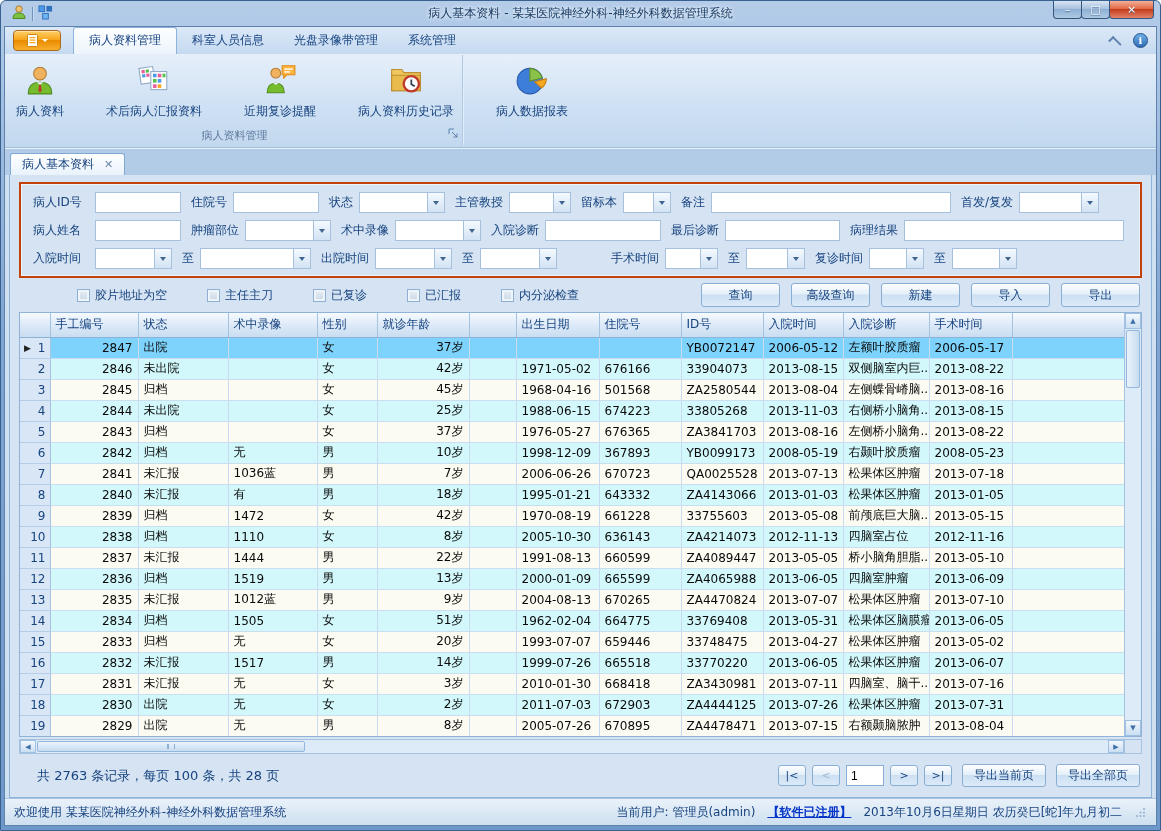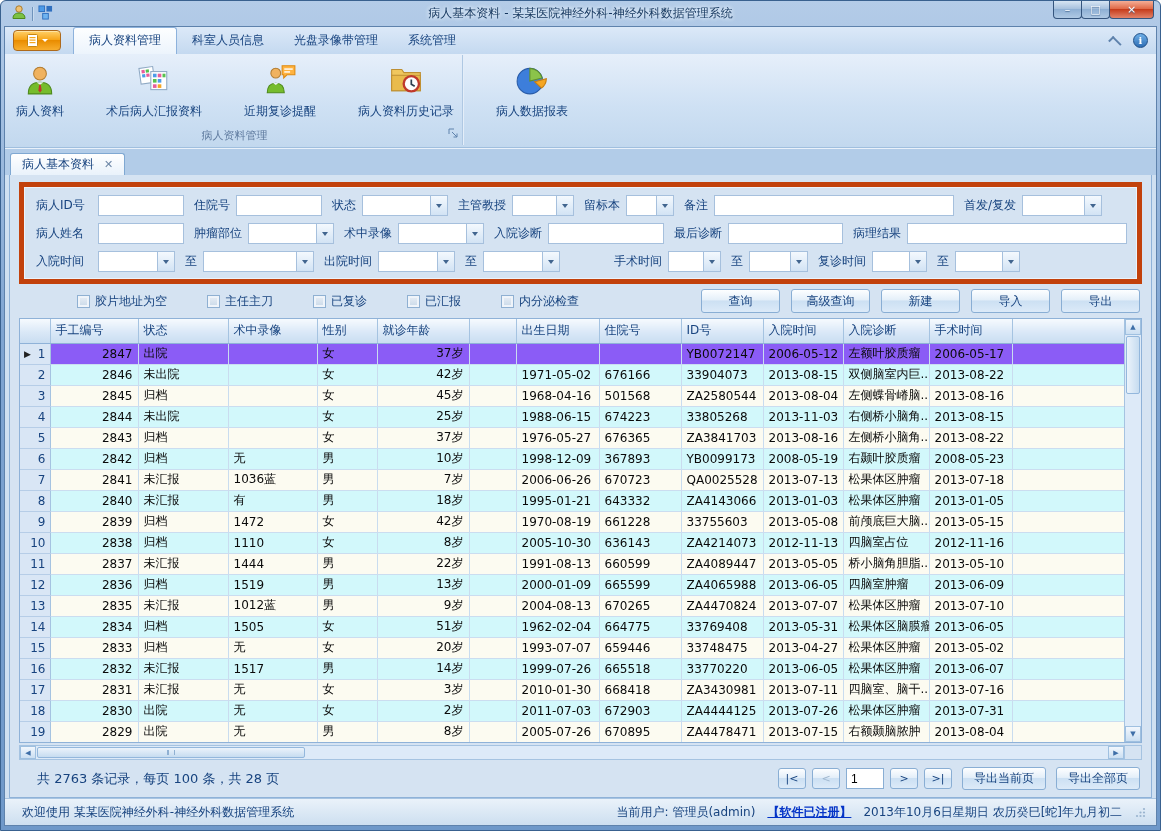--- a/index.html
+++ b/index.html
@@ -50,21 +50,21 @@
 
   
   .doc-tabbar { height:27px; background:#B2CCE8; border-top:1px solid #E9F1FA; padding:4px 5px 0; display:flex; }
   .doc-tab { background:linear-gradient(#FFFFFF,#E9F2FB); border:1px solid #7FA8D2; border-bottom:none;
              border-radius:3px 3px 0 0; padding:3px 11px; color:#17437F; display:flex; align-items:center; gap:10px; }
   .tab-close { color:#6C86A6; font-weight:bold; font-size:11px; line-height:11px; }
 
   
   .content { flex:1; background:#D5E3F2; border:1px solid #8FB2D8; border-top:none; margin:0 4px;
              padding:7px 9px 0; display:flex; flex-direction:column; overflow:hidden; }
-  .filter-box { border:5px solid #c2410c; box-shadow:inset 0 0 0 1px #ECF3FB; padding:8px 4px 7px; }
+  .filter-box { border:2px solid #c2410c; box-shadow:inset 0 0 0 1px #ECF3FB; padding:8px 4px 7px; }
   .frow { display:flex; align-items:center; margin-bottom:7px; }
   .frow:last-child { margin-bottom:0; }
   .flabel { color:#17437F; margin:0 6px 0 10px; white-space:nowrap; }
   .flabel.first { width:56px; margin-right:6px; margin-left:8px; }
   .finput { height:21px; border:1px solid #A6C0DD; background:#fff; font-size:12px; padding:0 3px; }
   .combo { display:flex; height:21px; border:1px solid #A6C0DD; background:#fff; }
   .combo input { flex:1; min-width:0; border:none; outline:none; font-size:12px; padding:0 3px; }
   .combo .drop { width:17px; border-left:1px solid #A6C0DD; background:linear-gradient(#F4F9FE,#D2E3F4);
                  display:flex; align-items:center; justify-content:center; }
   .drop i { width:0; height:0; border:3.5px solid transparent; border-top:4px solid #41658F; margin-top:4px; }
@@ -85,21 +85,21 @@
        border-bottom:1px solid #8FB2D8; color:#17437F; font-weight:normal; text-align:left; padding:0 5px;
        font-size:12px; white-space:nowrap; overflow:hidden; }
   td { height:21px; border-right:1px solid #C9DCEF; border-bottom:1px solid #CBDDF0; padding:0 5px;
        font-size:12px; color:#0A0A0A; white-space:nowrap; overflow:hidden; }
   td.rowhdr { background:#D9E6F5; border-right:1px solid #A5C3E1; border-bottom:1px solid #B6CDE7;
               color:#17437F; padding:0 4px; }
   td.rowhdr .inner { display:flex; justify-content:space-between; align-items:center; }
   td.rowhdr .arrow { font-size:9px; color:#222; }
   tr.ivory td:not(.rowhdr) { background:#FCFBF1; }
   tr.cyan  td:not(.rowhdr) { background:#D2F8FB; }
-  tr.sel   td:not(.rowhdr) { background:#8b5cf6; }
+  tr.sel   td:not(.rowhdr) { background:#7dd3fc; }
   td.r { text-align:right; }
 
   .vscroll { position:absolute; top:0; right:0; bottom:0; width:17px; background:#DDEAF8; border-left:1px solid #A5C3E1;
              display:flex; flex-direction:column; align-items:stretch; }
   .sbtn { height:16px; background:linear-gradient(#F2F7FD,#CBDFF2); border:1px solid #9FC0E0;
           display:flex; align-items:center; justify-content:center; font-size:7px; color:#3F6FA8; }
   .vthumb { height:58px; margin:1px; background:linear-gradient(90deg,#EBF3FB,#C6DCF0); border:1px solid #93B7DC; border-radius:2px; }
   .vscroll .down { margin-top:auto; }
 
   .hscroll { height:15px; margin-top:2px; display:flex; background:#DDEAF8; border:1px solid #A5C3E1; }
@@ -118,21 +118,21 @@
   .pbtn { min-width:28px; height:21px; border:1px solid #89AED4; border-radius:3px; color:#17437F;
           background:linear-gradient(#FDFEFF,#E4EFF9 45%,#CCE0F3 50%,#DCEAF8); font-size:11px; font-family:inherit; }
   .pbtn.disabled { color:#9FB6CE; }
   .pinput { width:38px; height:21px; border:1px solid #89AED4; font-size:12px; padding:0 4px; }
   .ebtn { height:23px; padding:0 11px; border:1px solid #89AED4; border-radius:3px; color:#17437F;
           background:linear-gradient(#FDFEFF,#E4EFF9 45%,#CCE0F3 50%,#DCEAF8); font-size:12px; font-family:inherit; margin-left:4px; }
 
   
   .statusbar { height:27px; background:linear-gradient(#EAF2FA,#CDDFF0); border-top:1px solid #A7C4E2;
                display:flex; align-items:center; padding:0 9px; color:#17437F; }
-  .sb-left { flex:1;margin-left:8px; }
+  .sb-left { flex:1; }
   .sb-right { display:flex; align-items:center; gap:12px; }
   .reg-link { color:#0434C7; font-weight:bold; text-decoration:underline; }
 </style>
 </head>
 <body>
 
 <div class="window">
   <div class="titlebar">
     <div class="qat">
       <span>

